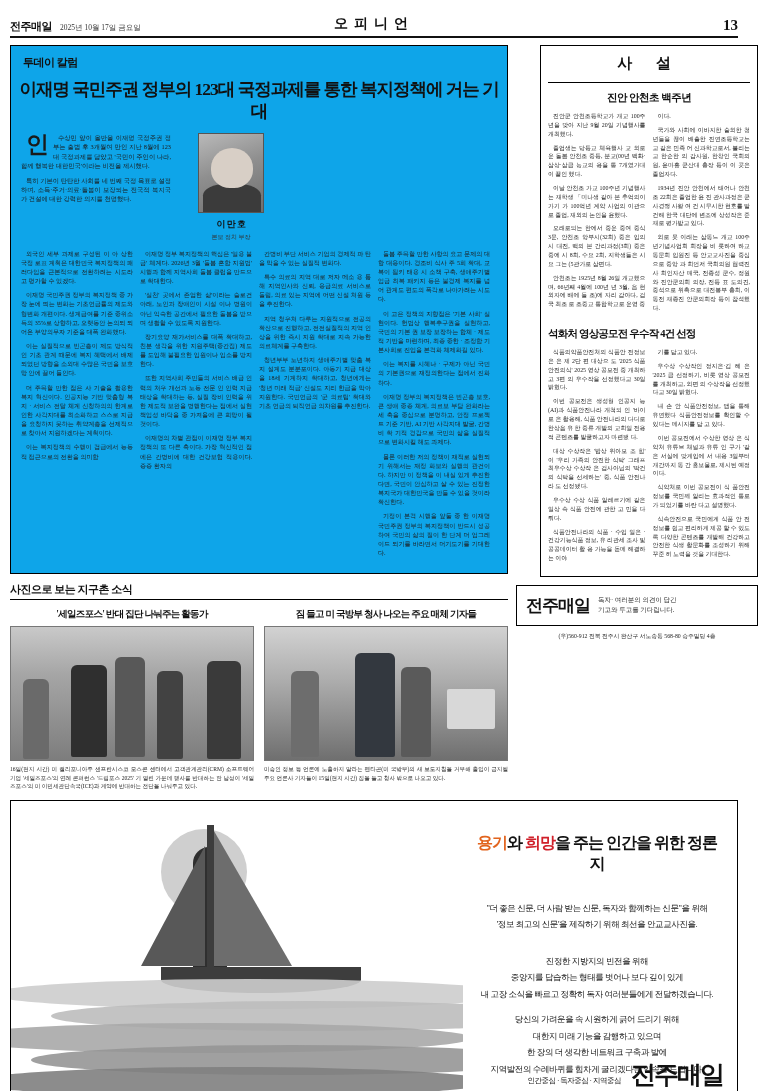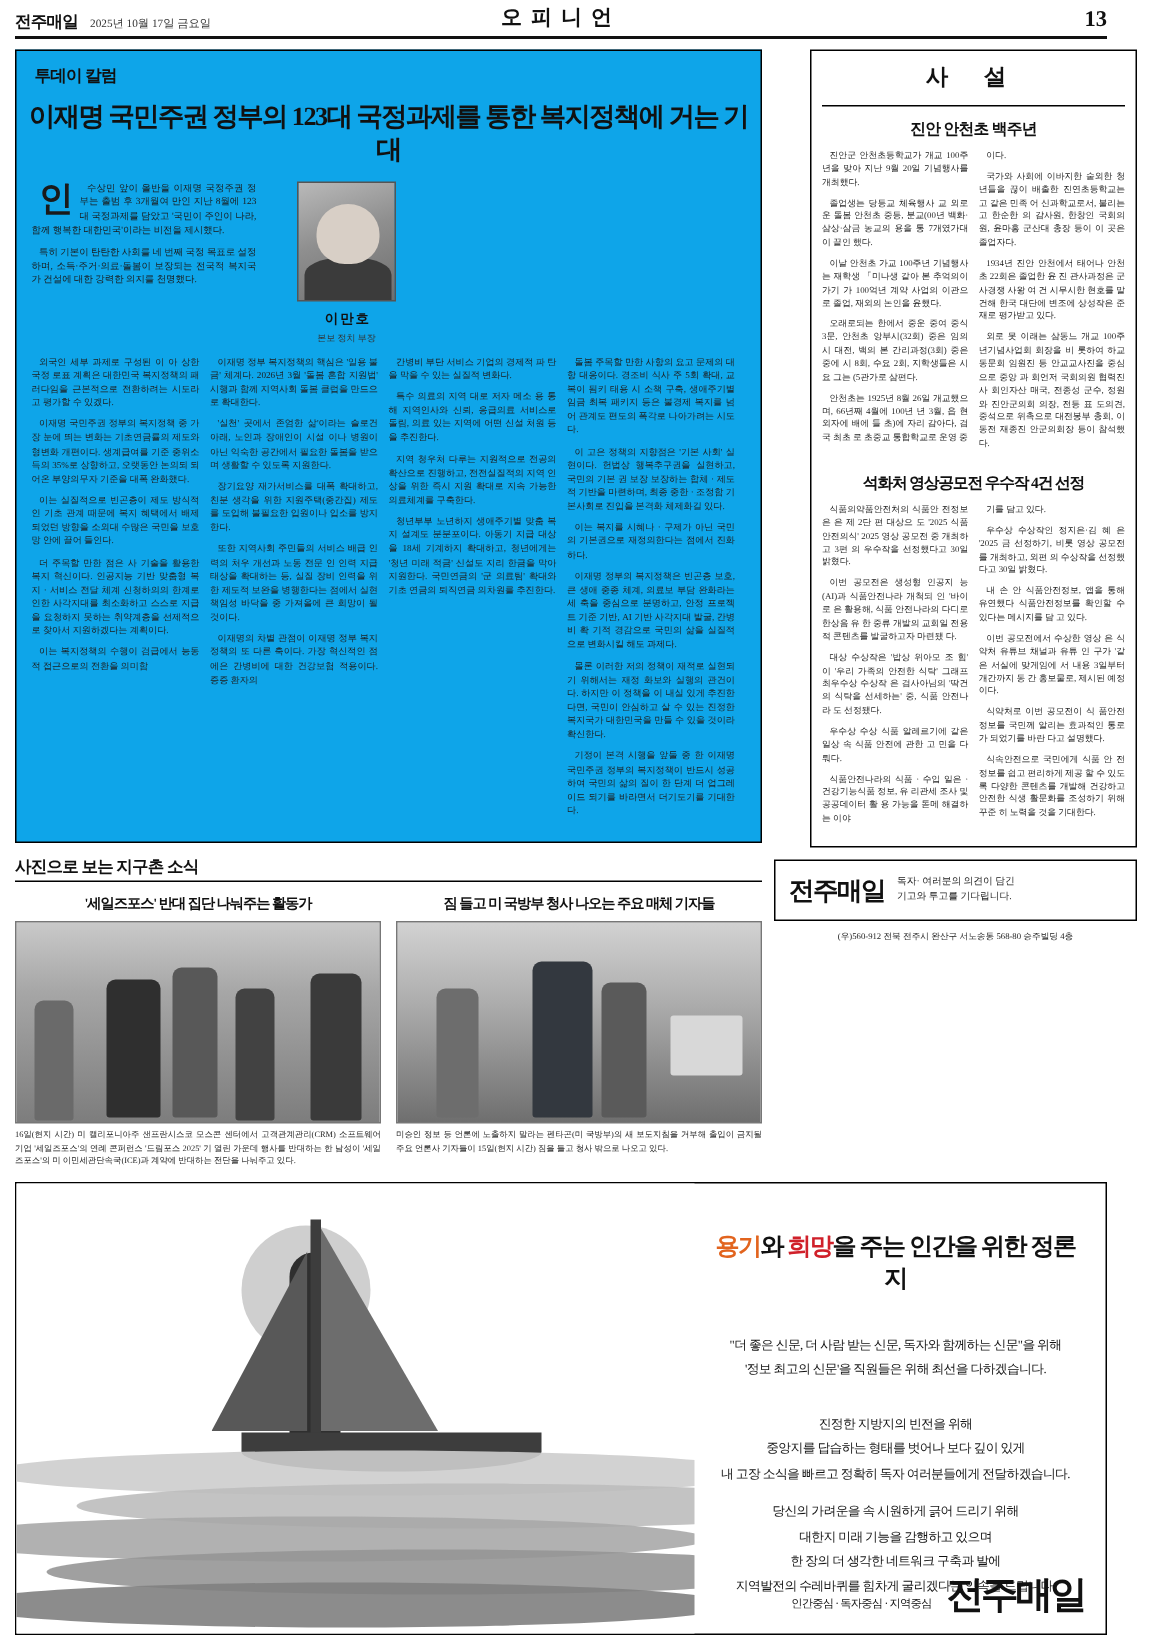--- a/index.html
+++ b/index.html
@@ -4,21 +4,21 @@
 <style>
   * { box-sizing: border-box; }
   html, body { margin:0; padding:0; }
   body {
     width:768px; height:1091px;
     background:#ffffff;
     font-family:"Liberation Serif", serif;
     color:#111;
     position:relative;
   }
-  .page { width:748px; height:1091px; position:relative; padding:0 10px; }
+  .page { width:748px; height:1091px; position:relative; padding:12px 10px; }
 
   
   .masthead {
     height:26px; display:flex; align-items:flex-end; justify-content:space-between;
     border-bottom:2px solid #111; padding-bottom:2px;
   }
   .mh-left { display:flex; align-items:baseline; gap:8px; }
   .mh-title { font-weight:bold; font-size:11px; letter-spacing:-0.5px; }
   .mh-date { font-size:7.5px; color:#333; }
   .mh-center { font-size:14px; font-weight:bold; letter-spacing:6px; position:absolute; left:0; right:0; text-align:center; bottom:3px;}
@@ -81,21 +81,21 @@
   .pn-cap { font-size:5.6px; line-height:1.55; text-align:justify; margin-top:4px; color:#222;}
 
   
   .op-box { border:1px solid #000; padding:6px 7px 8px 7px;margin-left:24px; }
   .op-title { text-align:center; font-size:15px; font-weight:bold; letter-spacing:10px; padding:2px 0 5px 0; }
   .op-sub { text-align:center; font-size:10.5px; font-weight:bold; letter-spacing:-0.5px; margin:8px 0 7px 0; }
   .op-rule { border-top:1px solid #000; margin:4px 0 6px 0;}
   .op-cols { display:flex; gap:7px; }
   .op-col { width:108px; font-size:5.9px; line-height:1.5; text-align:justify; color:#1d1d1d;}
   .op-col p { margin:0 0 5px 0; text-indent:5px;}
-  .op-sub2 { text-align:center; font-size:10.5px; font-weight:bold; letter-spacing:-0.8px; margin:9px 0 7px 0; }
+  .op-sub2 { font-size:10.5px; font-weight:bold; letter-spacing:-0.8px; margin:9px 0 7px 0; }
 
   .ad-box { border:1px solid #000; margin-top:8px; padding:8px 9px; display:flex; align-items:center; gap:8px;}
   .ad-brand { font-size:17px; font-weight:bold; letter-spacing:-1px; }
   .ad-txt { font-size:6.5px; line-height:1.6; color:#222; }
   .ad-addr { font-size:5.8px; text-align:center; margin-top:6px; color:#222; border-top:0;}
 
   
   .bottom-ad { border:1px solid #000; margin-top:9px; height:302px; display:flex; }
   .ba-left { width:452px; position:relative; overflow:hidden; background:#fff; border-right:0;}
   .ba-right { flex:1; padding:18px 16px 10px 10px; position:relative;}
@@ -295,21 +295,21 @@
           <div class="wave" style="bottom:4px;left:-40px;background:#7f7f7f;"></div>
         </div>
       </div>
     </div>
     <div class="ba-right">
       <div class="ba-slogan">
         <span class="hl-orange">용기</span><span>와 </span><span class="hl-red">희망</span><span>을 주는 인간을 위한 정론지</span>
       </div>
       <div class="ba-quote">
         <div>"더 좋은 신문, 더 사람 받는 신문, 독자와 함께하는 신문"을 위해</div>
-        <div>'정보 최고의 신문'을 직원들은 위해 최선을 다하겠습니다.</div>
+        <div>'정보 최고의 신문'을 제작하기 위해 최선을 안교교사진을.</div>
       </div>
       <div class="ba-poem">
         <div>진정한 지방지의 빈전을 위해</div>
         <div>중앙지를 답습하는 형태를 벗어나 보다 깊이 있게</div>
         <div>내 고장 소식을 빠르고 정확히 독자 여러분들에게 전달하겠습니다.</div>
         <div style="height:9px"></div>
         <div>당신의 가려운을 속 시원하게 긁어 드리기 위해</div>
         <div>대한지 미래 기능을 감행하고 있으며</div>
         <div>한 장의 더 생각한 네트워크 구축과 발에</div>
         <div>지역발전의 수레바퀴를 힘차게 굴리겠다는 약속을 드립니다.</div>

